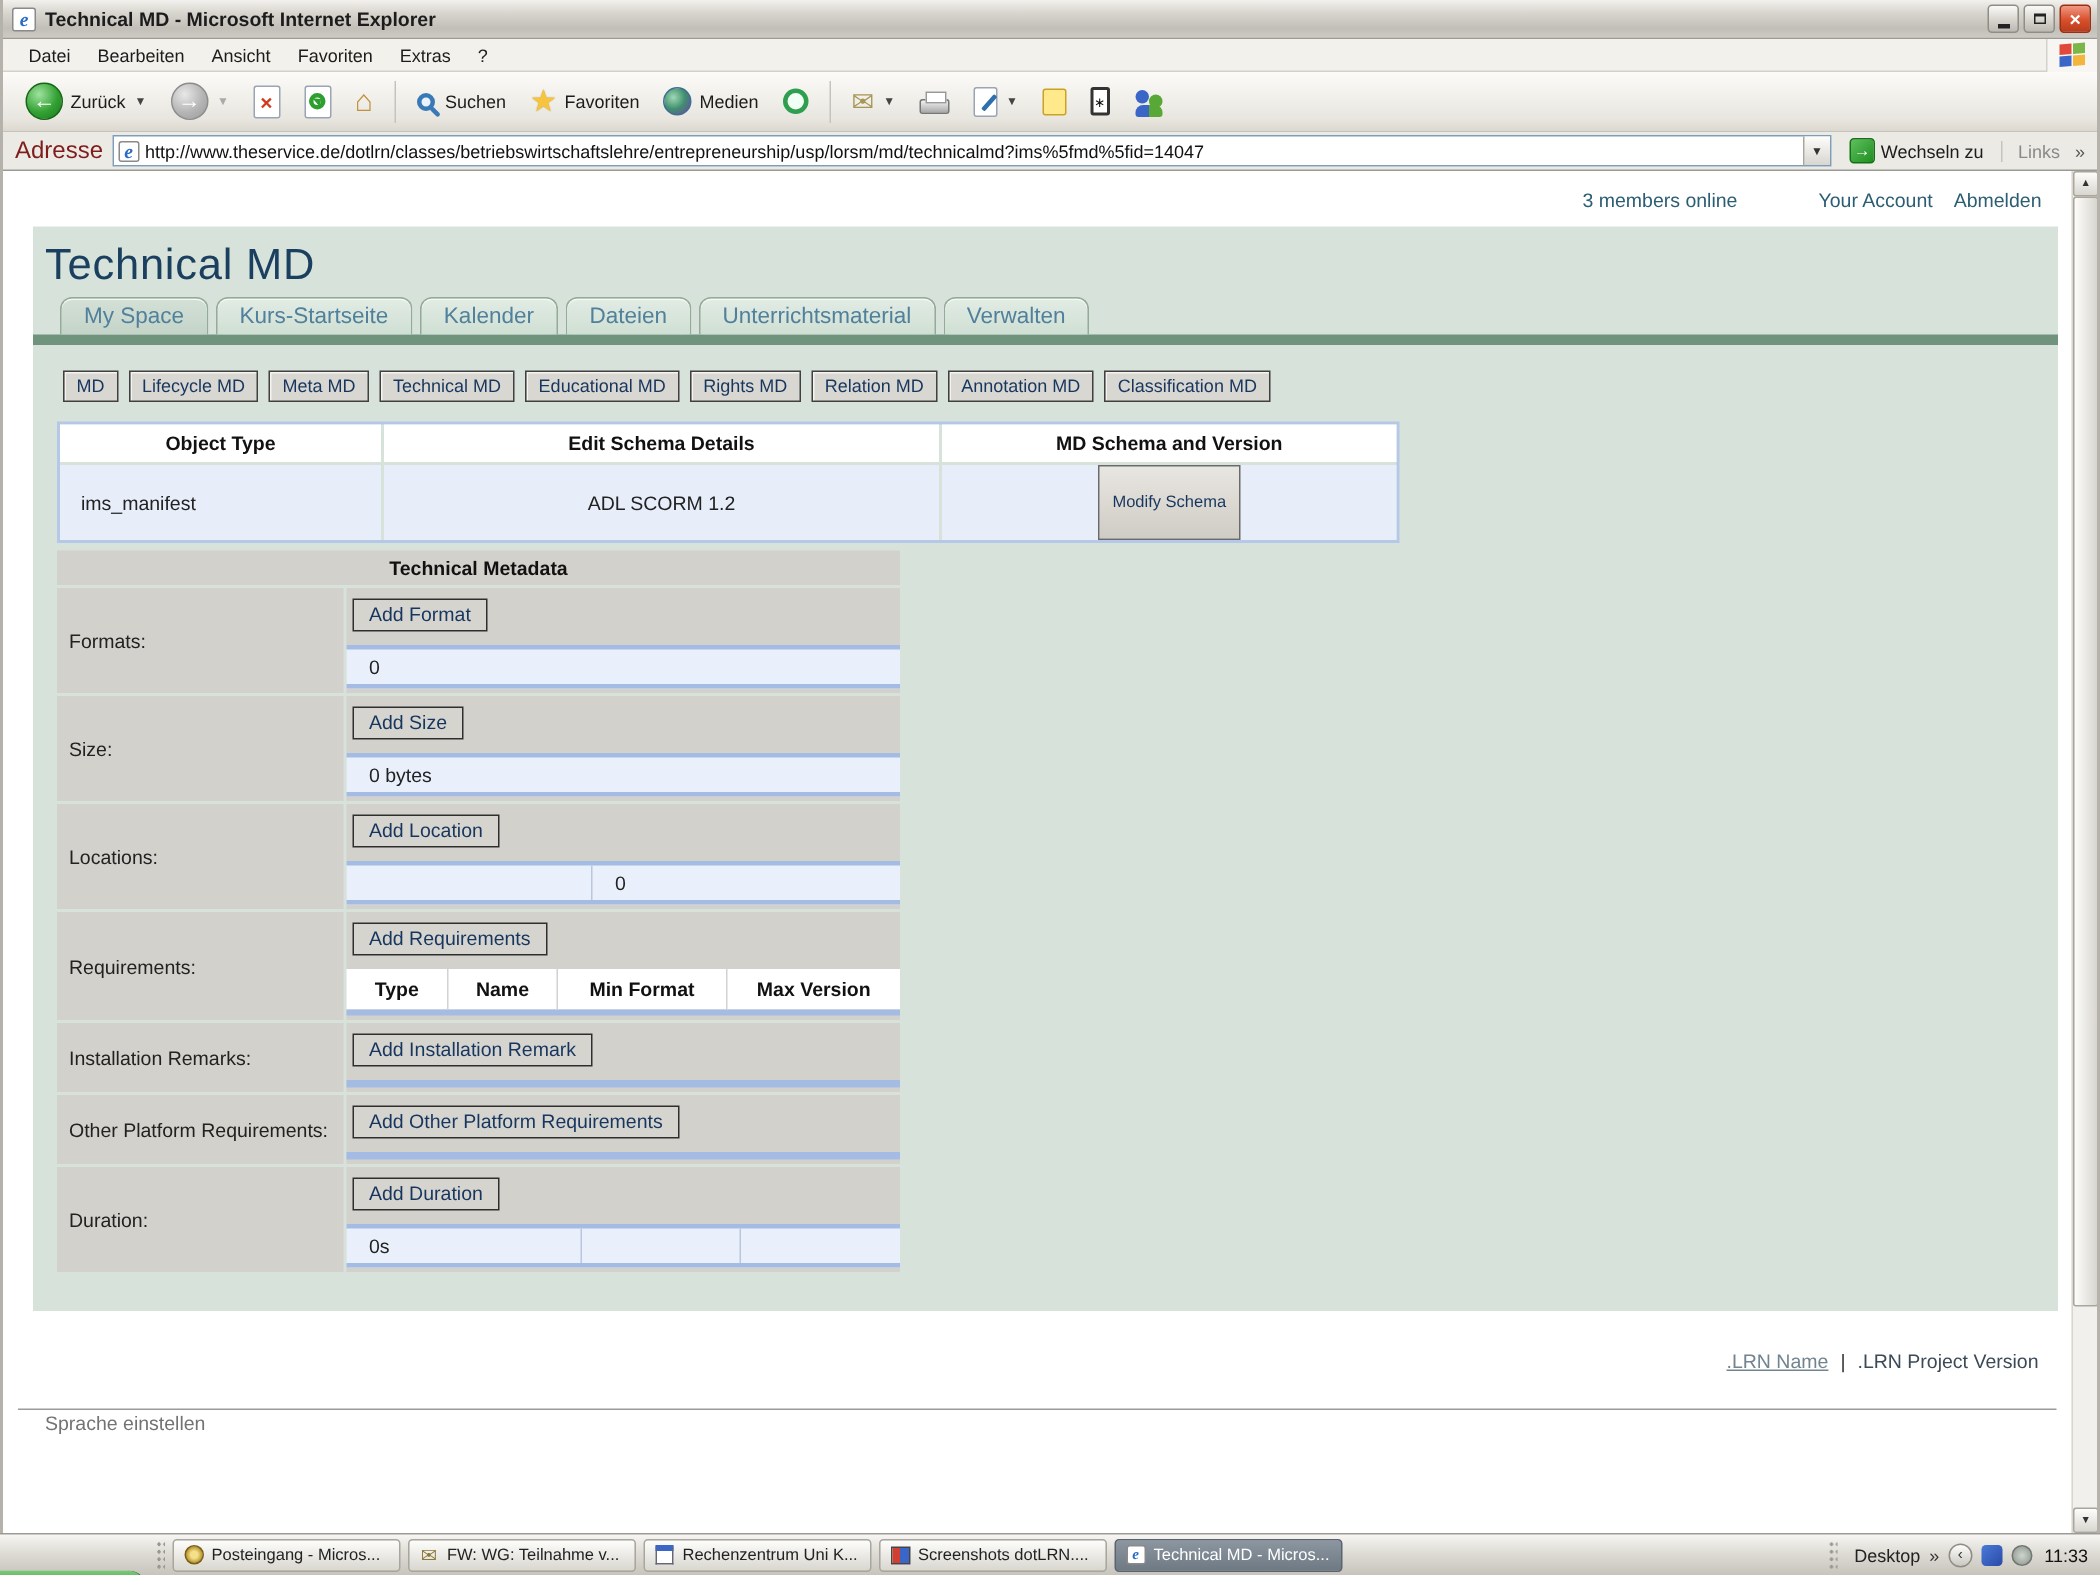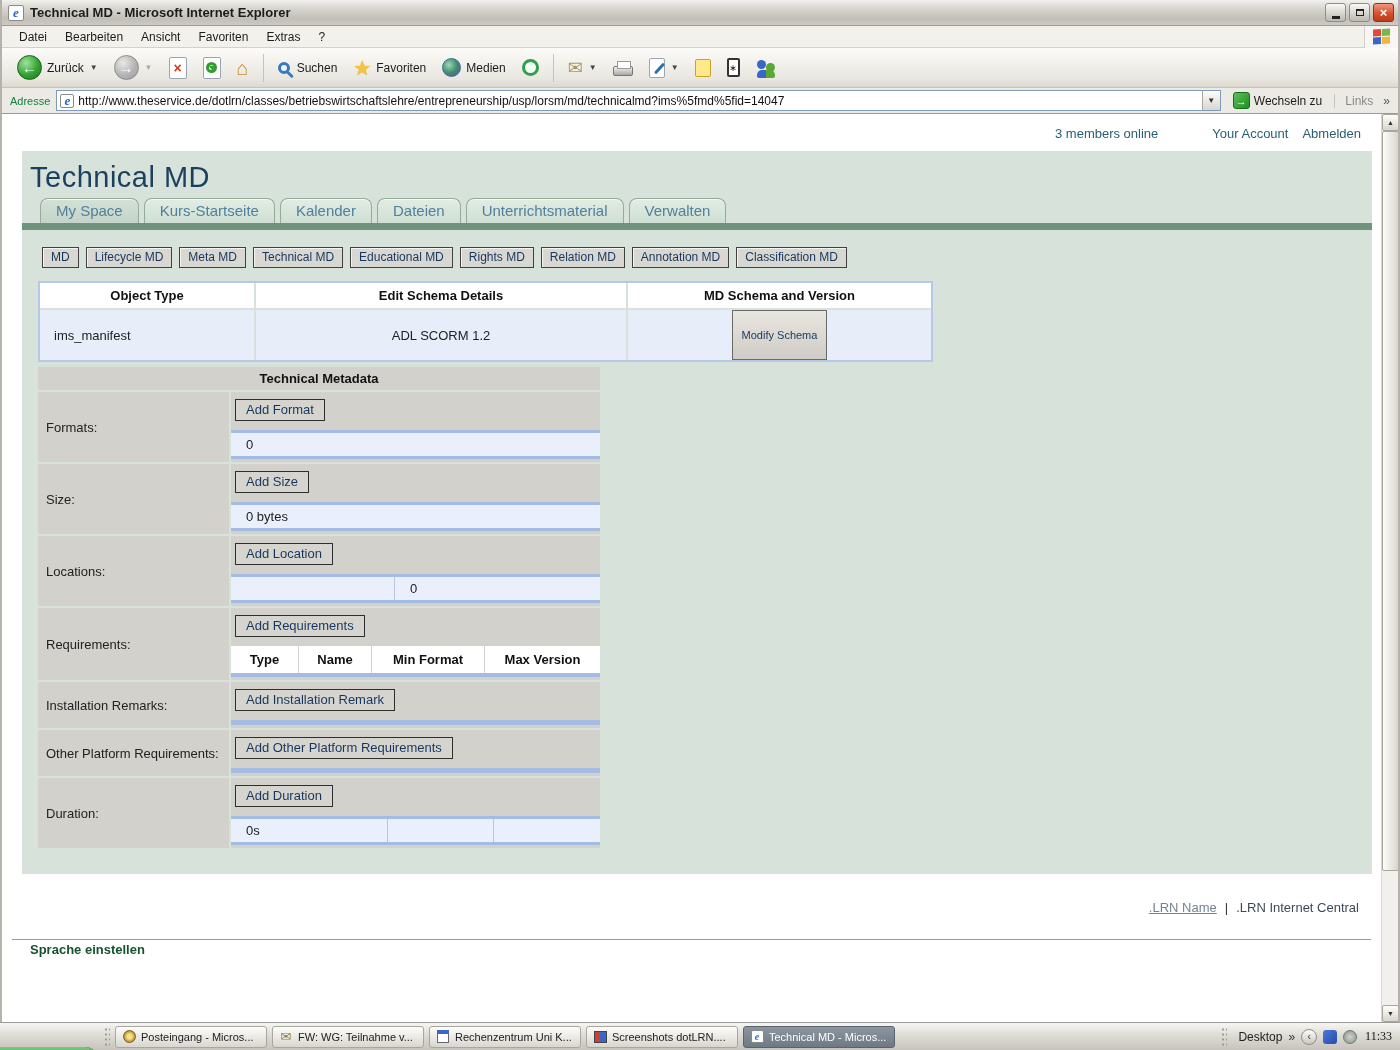--- a/index.html
+++ b/index.html
@@ -65,21 +65,21 @@
   .edit-page::after { content:''; position:absolute; width:3px; height:13px; background:#2f6fae; transform:rotate(42deg); left:8px; top:3px; border-radius:1px; }
   .note { width:16px; height:18px; background:#ffe98a; border:1px solid #c9a227; border-radius:2px; }
   .keypad { width:13px; height:19px; background:#fff; border:2px solid #333; border-radius:2px; display:flex; align-items:center; justify-content:center; font-size:9px; color:#111; }
   .msn { position:relative; width:20px; height:20px; }
   .msn i { position:absolute; width:9px; height:9px; border-radius:50%; }
   .msn i.p1 { background:#3a66c8; left:1px; top:2px; } .msn i.p2 { background:#58a838; right:1px; top:5px; }
   .msn::after { content:''; position:absolute; bottom:0; left:1px; width:18px; height:8px; border-radius:5px 5px 2px 2px; background:linear-gradient(90deg,#3a66c8 50%,#58a838 50%); }
 
   
   .addressbar { height:26px; background:#eceae4; border-bottom:1px solid #9b9a94; display:flex; align-items:center; padding:0 4px 0 8px; gap:6px; }
-  .addr-label { font-size:11px; color:#15803d; }
+  .addr-label { font-size:16px; color:#7f1d1d; }
   .addr-field { flex:1; height:21px; background:#fff; border:1px solid #7f9db9; display:flex; align-items:center; padding-left:3px; position:relative; }
   .addr-field .ie-doc { width:14px; height:14px; margin-right:4px; }
   .addr-url { font-size:12px; color:#111; white-space:nowrap; overflow:hidden; flex:1; }
   .addr-drop { width:18px; height:19px; background:linear-gradient(180deg,#fdfdfb,#d8d6cf); border-left:1px solid #a9a69e;
     display:flex; align-items:center; justify-content:center; font-size:8px; color:#333; }
   .go-btn { display:flex; align-items:center; gap:4px; font-size:12px; color:#1c1c1c; padding:2px 6px; }
   .go-ic { width:17px; height:17px; background:linear-gradient(135deg,#5fbf5f,#1e8f1e); border:1px solid #157015; border-radius:3px;
     color:#fff; font-size:11px; font-weight:bold; display:flex; align-items:center; justify-content:center; }
   .links-lbl { font-size:12px; color:#8a8a8a; padding:0 4px 0 10px; border-left:1px solid #c6c3bc; }
   .chev { font-size:12px; color:#555; padding-right:4px; }
@@ -133,21 +133,21 @@
   .req-cell { font-size:13px; font-weight:bold; color:#111; text-align:center; padding:6px 4px; display:flex; align-items:center; justify-content:center; }
   .req-cell + .req-cell { border-left:1px solid #d2d2d2; }
   .req-strip { height:4px; background:#a4bce4; }
 
   
   .lrn-footer { display:flex; justify-content:flex-end; align-items:center; gap:8px; padding:26px 26px 0 0; font-size:13px; }
   .lrn-home { color:#72858f; text-decoration:underline; }
   .lrn-sep { color:#333; }
   .lrn-central { color:#3c4a58; }
   .footer-rule { border-top:1px solid #9a9a9a; margin:24px 14px 0 10px; }
-  .lang-link { display:inline-block; margin:0 0 0 28px; font-size:13px; color:#14532d;font-weight:bold; }
+  .lang-link { display:inline-block; margin:0 0 0 28px; font-size:13px; color:#737373; }
 
   
   .taskbar { position:absolute; left:0; bottom:0; width:1400px; height:28px;
     background:linear-gradient(180deg,#f7f6f3 0%,#dedcd5 45%,#c6c4bc 100%); border-top:1px solid #9b9a94;
     display:flex; align-items:center; }
   .start-btn { height:28px; width:99px; display:flex; align-items:center; gap:6px; padding-left:8px;
     background:linear-gradient(180deg,#79c979,#2f8b2f 60%,#1f6e1f); border-radius:0 14px 14px 0; border-right:1px solid #145814;margin-top:48px; }
   .start-btn .winflag { width:15px; height:13px; }
   .start-txt { color:#fff; font-size:16px; font-weight:bold; font-style:italic; text-shadow:1px 1px 1px rgba(0,0,0,.55); }
   .grip { width:6px; height:20px; margin:0 5px; background-image:radial-gradient(circle, #9a9890 1px, transparent 1.2px); background-size:4px 5px; }
@@ -163,21 +163,21 @@
   .ic-img { width:13px; height:12px; background:#fff; border:1px solid #444; display:grid; grid-template-columns:1fr 1fr; }
   .ic-img i:nth-child(1){background:#d04030;} .ic-img i:nth-child(2){background:#3a66c8;}
   .task-lbl { overflow:hidden; text-overflow:ellipsis; }
   .tray { margin-left:auto; display:flex; align-items:center; gap:6px; padding-right:8px; }
   .desktop-lbl { font-size:12px; color:#222; }
   .tray-chev { font-size:12px; color:#333; }
   .tray-circle { width:16px; height:16px; border-radius:50%; background:linear-gradient(180deg,#fdfdfb,#c9c7c0); border:1px solid #8f8d86;
     display:flex; align-items:center; justify-content:center; font-size:10px; color:#333; }
   .tray-ic1 { width:14px; height:14px; border-radius:3px; background:linear-gradient(135deg,#4a7ad8,#2a4aa8); }
   .tray-ic2 { width:14px; height:14px; border-radius:50%; background:radial-gradient(circle,#cfd4cf,#8a928a); border:1px solid #6f776f; }
-  .clock { font-size:12px; color:#111; padding-left:2px;font-family:Liberation Serif, serif; }
+  .clock { font-size:12px; color:#111; padding-left:2px; }
 </style>
 </head>
 <body>
 
 <div class="screen">
   <div class="window">
 
     <div class="titlebar">
       <div class="title-left">
         <span class="ie-doc">
@@ -402,21 +402,21 @@
                 <span class="vcell" style="width:106px"></span>
                 <span class="vcell" style="flex:1"></span>
               </div>
             </div>
           </div>
         </div>
 
         <div class="lrn-footer">
           <span class="lrn-home">.LRN Name</span>
           <span class="lrn-sep">|</span>
-          <span class="lrn-central">.LRN Internet Central</span>
+          <span class="lrn-central">.LRN Project Version</span>
         </div>
         <div class="footer-rule"></div>
         <span class="lang-link">Sprache einstellen</span>
       </div>
 
       <div class="scrollbar">
         <span class="sb-btn">▲</span>
         <span class="sb-thumb"></span>
         <span class="sb-btn down">▼</span>
       </div>

